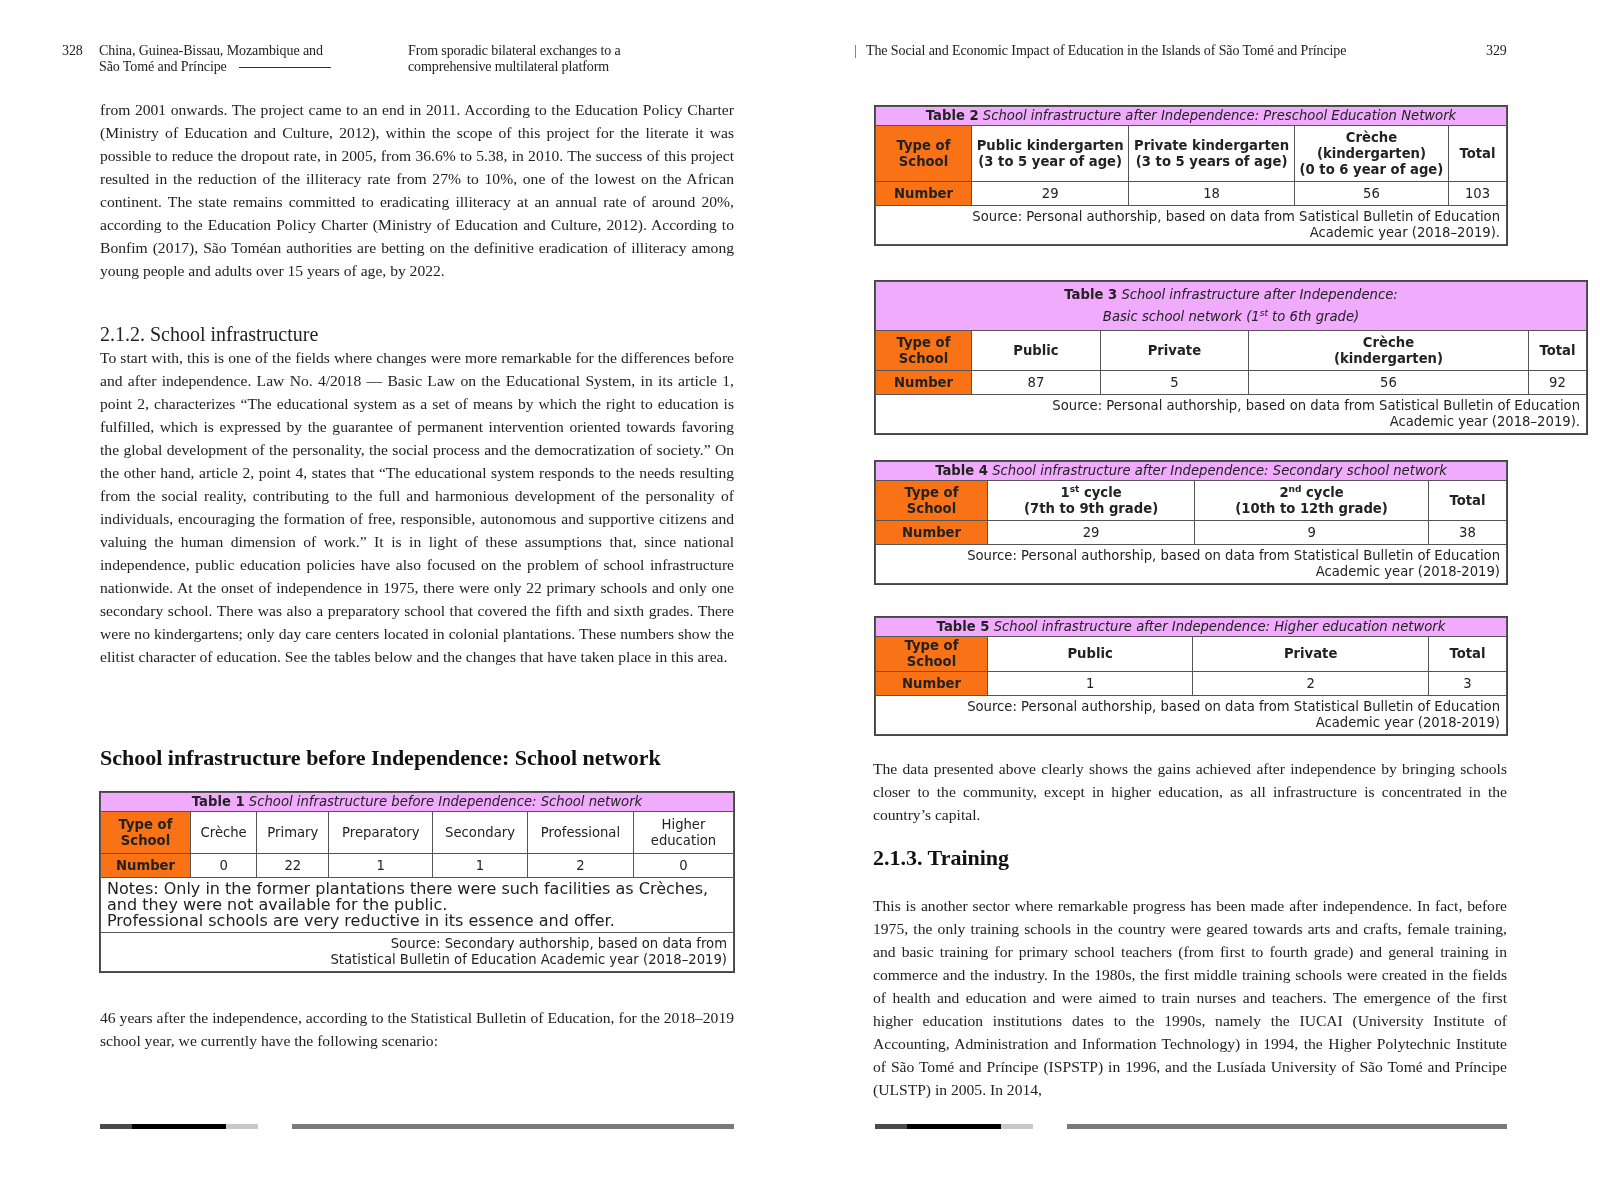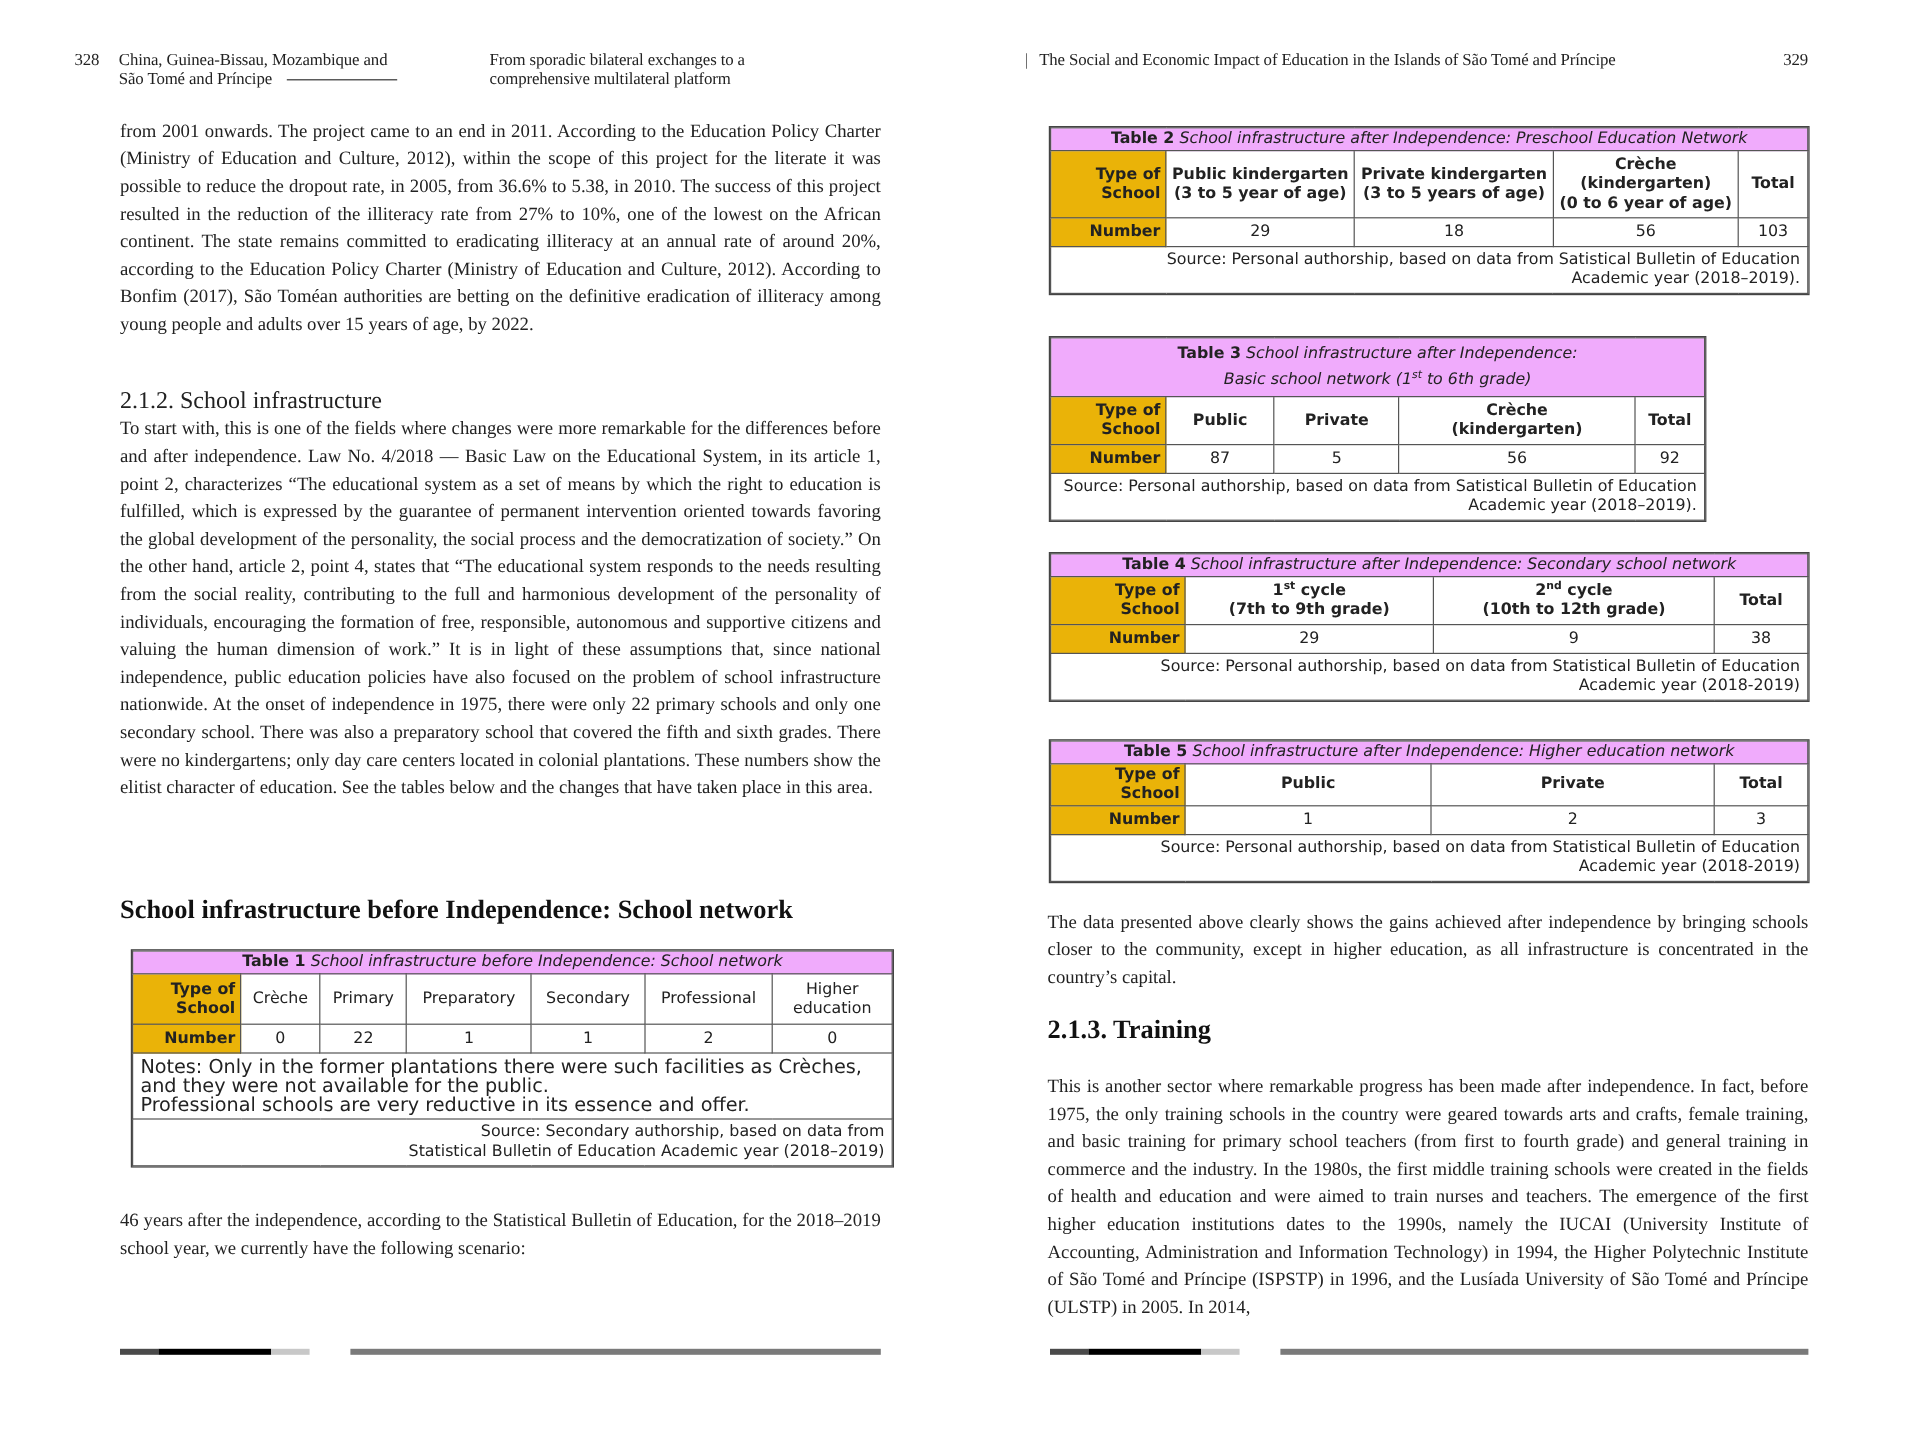--- a/index.html
+++ b/index.html
@@ -27,21 +27,21 @@
     .subhead { font-size: 20px; line-height: 23px; }
 
     .section-title { position: absolute; font-weight: bold; font-size: 22px; line-height: 26px; color: #111; }
 
     
     .tbl { position: absolute; border-collapse: collapse; font-family: "DejaVu Sans", "Liberation Sans", sans-serif; font-size: 13.2px; color: #222; }
     .tbl td, .tbl th { border: 1px solid #555; padding: 1px 4px; text-align: center; vertical-align: middle; line-height: 16px; font-weight: normal; }
     .tbl .cap { background: #f0abfc; font-size: 13.2px; }
     .tbl .cap b { font-weight: bold; }
     .tbl .cap i { font-style: italic; }
-    .tbl .hdr { background: #eab308; font-weight: bold; text-align: right; }
+    .tbl .hdr { background: #f97316; font-weight: bold; }
     .tbl .hdrcell { font-weight: bold; }
     .tbl .src { text-align: right; font-size: 13.2px; padding: 3px 6px; line-height: 16px; }
     .tbl .notes { text-align: left; font-size: 16px; padding: 3px 6px; line-height: 16px; }
     .tbl sup { font-size: 9px; vertical-align: super; line-height: 0; }
     .outer { outline: 1px solid #444; }
 
     
     .fbar { position: absolute; height: 5px; }
   </style>
 </head>
@@ -61,21 +61,21 @@
 
   <p class="body-text left-col" style="top:98px;">from 2001 onwards. The project came to an end in 2011. According to the Education Policy Charter (Ministry of Education and Culture, 2012), within the scope of this project for the literate it was possible to reduce the dropout rate, in 2005, from 36.6% to 5.38, in 2010. The success of this project resulted in the reduction of the illiteracy rate from 27% to 10%, one of the lowest on the African continent. The state remains committed to eradicating illiteracy at an annual rate of around 20%, according to the Education Policy Charter (Ministry of Education and Culture, 2012). According to Bonfim (2017), São Toméan authorities are betting on the definitive eradication of illiteracy among young people and adults over 15 years of age, by 2022.</p>
 
   <div class="body-text left-col" style="top:323px;">
     <div class="subhead">2.1.2. School infrastructure</div>
     <p>To start with, this is one of the fields where changes were more remarkable for the differences before and after independence. Law No. 4/2018 — Basic Law on the Educational System, in its article 1, point 2, characterizes “The educational system as a set of means by which the right to education is fulfilled, which is expressed by the guarantee of permanent intervention oriented towards favoring the global development of the personality, the social process and the democratization of society.” On the other hand, article 2, point 4, states that “The educational system responds to the needs resulting from the social reality, contributing to the full and harmonious development of the personality of individuals, encouraging the formation of free, responsible, autonomous and supportive citizens and valuing the human dimension of work.” It is in light of these assumptions that, since national independence, public education policies have also focused on the problem of school infrastructure nationwide. At the onset of independence in 1975, there were only 22 primary schools and only one secondary school. There was also a preparatory school that covered the fifth and sixth grades. There were no kindergartens; only day care centers located in colonial plantations. These numbers show the elitist character of education. See the tables below and the changes that have taken place in this area.</p>
   </div>
 
   <div class="section-title" style="left:100px; top:745px;">School infrastructure before Independence: School network</div>
 
-  <table class="tbl outer" style="left:100px; top:792px; width:634px;margin-left:10px;">
+  <table class="tbl outer" style="left:100px; top:792px; width:634px;">
     <tbody>
         <tr>
       <td colspan="7" class="cap">
         <b>Table 1</b>
         <i>School infrastructure before Independence: School network</i>
       </td>
     </tr>
     <tr style="height:42px;">
       <td class="hdr" style="width:90px;">
         <div>Type of</div>
@@ -163,21 +163,21 @@
     </tr>
     <tr>
       <td colspan="5" class="src">
         <div>Source: Personal authorship, based on data from Satistical Bulletin of Education</div>
         <div>Academic year (2018–2019).</div>
       </td>
     </tr>
   </tbody>
     </table>
 
-  <table class="tbl outer" style="left:75px; top:281px; width:546px;">
+  <table class="tbl outer" style="left:75px; top:281px; width:712px;">
     <tbody>
         <tr>
       <td colspan="5" class="cap" style="line-height:22px; padding:2px 4px;">
         <div><b>Table 3</b> <i>School infrastructure after Independence:</i></div>
         <div><i><span>Basic school network (1</span><sup>st</sup><span> to 6th grade)</span></i></div>
       </td>
     </tr>
     <tr style="height:40px;">
       <td class="hdr" style="width:96px;">
         <div>Type of</div>

